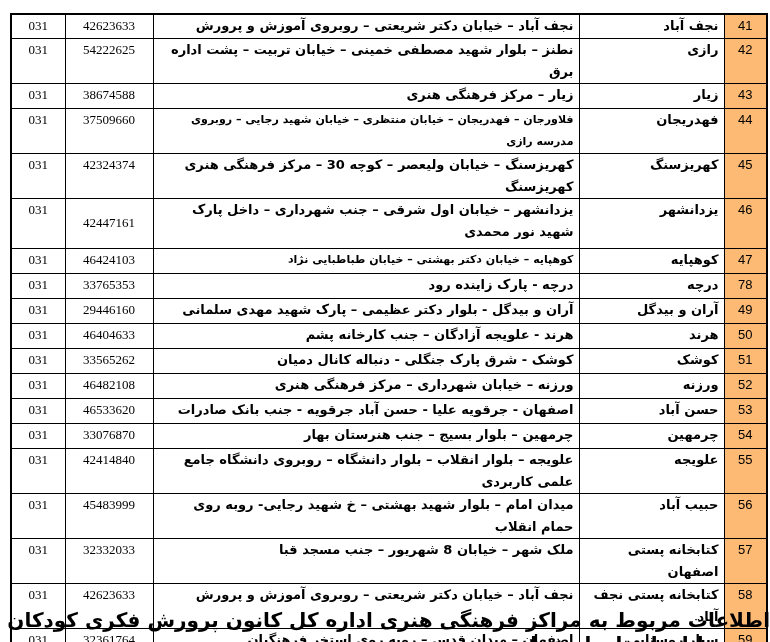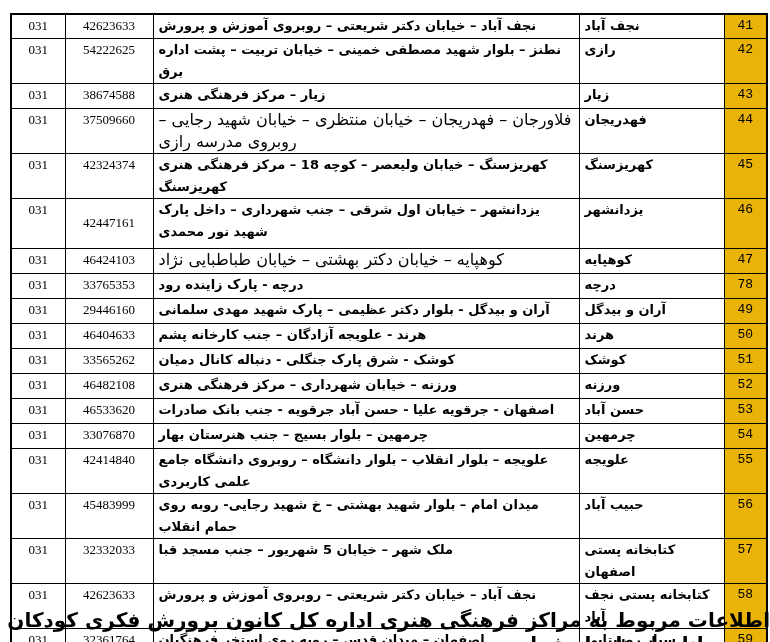--- a/index.html
+++ b/index.html
@@ -14,23 +14,23 @@
     border: 1px solid #000; padding: 0 5px; vertical-align: top;
     font-size: 13px; line-height: 22px; overflow: hidden;
   }
   col.c-code { width: 54px; }
   col.c-phone { width: 88px; }
   col.c-addr { width: 426px; }
   col.c-name { width: 145px; }
   col.c-num { width: 43px; }
   td.code, td.phone { font-family: "Liberation Serif", serif; font-size: 15px; text-align: center; }
   td.phone { padding-left: 14px; }
-  td.addr, td.name { direction: rtl; text-align: left; font-weight: bold; font-size: 12.5px; }
-  td.addr.light, td.name.light { font-weight: normal; font-size: 16px; }
-  td.num { background: #eab308; font-family: Liberation Mono, monospace; font-size: 15px;
+  td.addr, td.name { direction: rtl; text-align: right; font-weight: bold; font-size: 12.5px; }
+  td.addr.light, td.name.light { font-weight: bold; font-size: 11px; }
+  td.num { background: #fdba74; font-family: Liberation Sans, sans-serif; font-size: 15px;
            text-align: center; border-right: 2px solid #000; }
   tr.tall td.phone { vertical-align: middle; }
   .caption {
     position: absolute; left: 0; right: 0; top: 608px;
     text-align: right; direction: rtl; font-weight: bold; font-size: 20px;
   }
 </style>
 </head>
 <body>
 
@@ -67,21 +67,21 @@
       <tr style="height: 25px;">
         <td class="code">031</td>
         <td class="phone">37509660</td>
         <td class="addr light">فلاورجان – فهدریجان – خیابان منتظری – خیابان شهید رجایی – روبروی مدرسه رازی</td>
         <td class="name">فهدریجان</td>
         <td class="num">44</td>
       </tr>
       <tr style="height: 25px;">
         <td class="code">031</td>
         <td class="phone">42324374</td>
-        <td class="addr">کهریزسنگ – خیابان ولیعصر – کوچه 18 – مرکز فرهنگی هنری کهریزسنگ</td>
+        <td class="addr">کهریزسنگ – خیابان ولیعصر – کوچه 30 – مرکز فرهنگی هنری کهریزسنگ</td>
         <td class="name">کهریزسنگ</td>
         <td class="num">45</td>
       </tr>
       <tr class="tall" style="height: 50px;">
         <td class="code">031</td>
         <td class="phone">42447161</td>
         <td class="addr">یزدانشهر – خیابان اول شرقی – جنب شهرداری – داخل پارک شهید نور محمدی</td>
         <td class="name">یزدانشهر</td>
         <td class="num">46</td>
       </tr>
@@ -151,21 +151,21 @@
       <tr style="height: 25px;">
         <td class="code">031</td>
         <td class="phone">45483999</td>
         <td class="addr">میدان امام – بلوار شهید بهشتی – خ شهید رجایی- روبه روی حمام انقلاب</td>
         <td class="name">حبیب آباد</td>
         <td class="num">56</td>
       </tr>
       <tr style="height: 25px;">
         <td class="code">031</td>
         <td class="phone">32332033</td>
-        <td class="addr">ملک شهر – خیابان 5 شهریور – جنب مسجد قبا</td>
+        <td class="addr">ملک شهر – خیابان 8 شهریور – جنب مسجد قبا</td>
         <td class="name">کتابخانه پستی اصفهان</td>
         <td class="num">57</td>
       </tr>
       <tr style="height: 24px;">
         <td class="code">031</td>
         <td class="phone">42623633</td>
         <td class="addr">نجف آباد – خیابان دکتر شریعتی – روبروی آموزش و پرورش</td>
         <td class="name">کتابخانه پستی نجف آباد</td>
         <td class="num">58</td>
       </tr>

